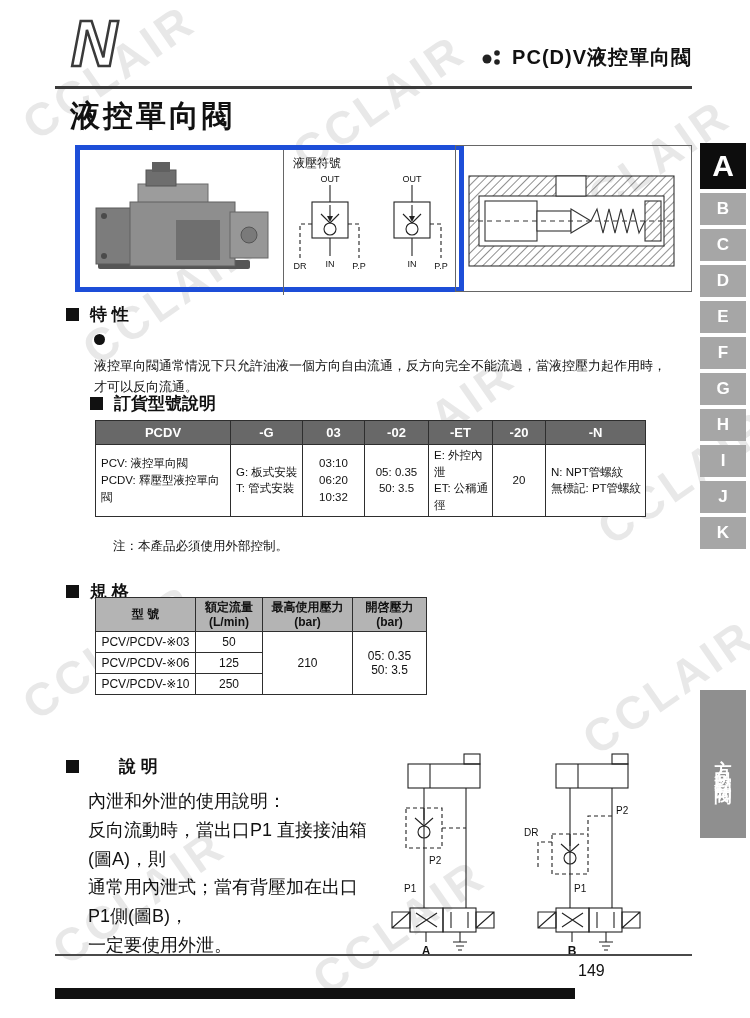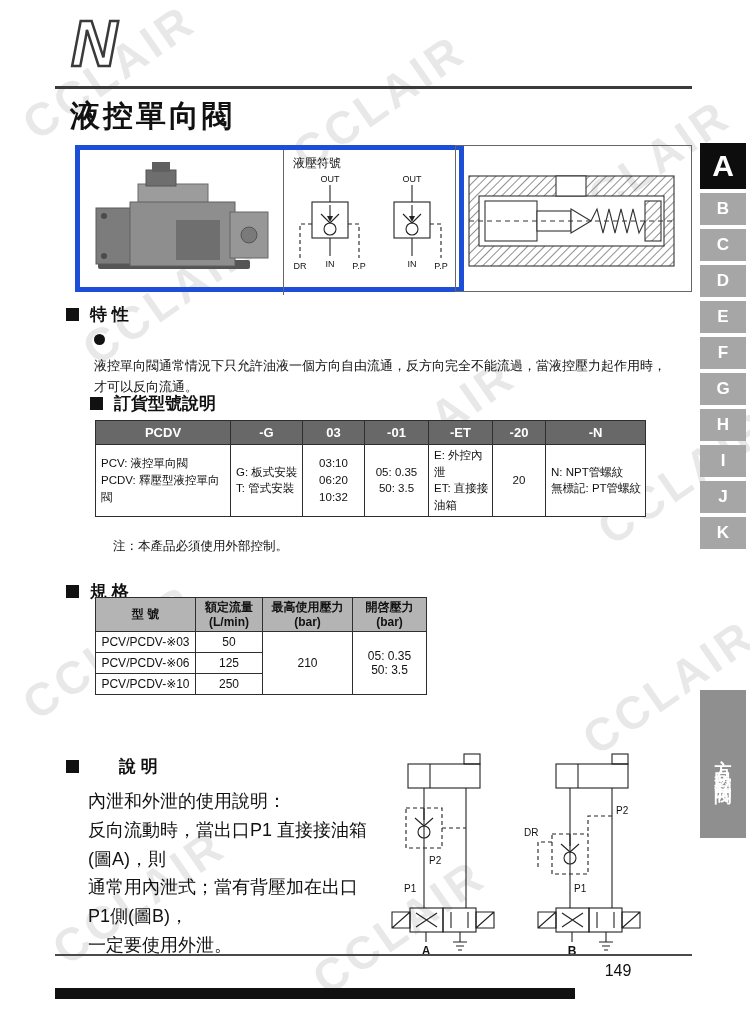--- a/index.html
+++ b/index.html
@@ -83,21 +83,21 @@
   .dg text { fill:#111; font-size:10px; stroke:none; font-family:"Liberation Sans",sans-serif; }
   .dg .lbl { font-size:12px; font-weight:bold; }
 
   
   .vlabel { position:absolute; left:700px; top:690px; width:46px; height:148px; background:#8f8f8f; color:#fff;
             writing-mode:vertical-rl; text-orientation:upright; display:flex; align-items:center; justify-content:center;
             font-size:17px; font-weight:bold; letter-spacing:7px; }
 
   
   .ft-line { position:absolute; left:55px; top:954px; width:637px; height:2px; background:#4a4a4a; }
-  .ft-num  { position:absolute; left:578px; top:962px; width:80px; text-align:center; font-size:16px; }
+  .ft-num  { position:absolute; left:578px; top:962px; width:80px; text-align:left; font-size:16px; }
   .ft-bar  { position:absolute; left:55px; top:988px; width:520px; height:11px; background:#111; }
 </style>
 </head>
 <body>
 
 <div class="page">
 
   <div class="wm" style="left:10px;top:45px">CCLAIR</div>
   <div class="wm" style="left:280px;top:75px">CCLAIR</div>
   <div class="wm" style="left:545px;top:140px">CCLAIR</div>
@@ -106,20 +106,28 @@
   <div class="wm" style="left:585px;top:450px">CCLAIR</div>
   <div class="wm" style="left:10px;top:625px">CCLAIR</div>
   <div class="wm" style="left:570px;top:660px">CCLAIR</div>
   <div class="wm" style="left:40px;top:870px">CCLAIR</div>
   <div class="wm" style="left:300px;top:900px">CCLAIR</div>
 
   <div class="logo">
     <svg width="80" height="74" viewBox="0 0 80 74">
       <text x="42" y="60" text-anchor="middle" font-size="64" font-weight="bold" font-style="italic" fill="#ffffff" stroke="#3a3a3a" stroke-width="2.5">N</text>
     </svg>
+  </div>
+  <div class="hdr-title">
+    <svg width="22" height="22" viewBox="0 0 22 22">
+      <circle cx="5" cy="12" r="4.5" fill="#222"></circle>
+      <circle cx="15" cy="6" r="2.8" fill="#222"></circle>
+      <circle cx="15" cy="15" r="2.8" fill="#222"></circle>
+    </svg>
+    <span class="txt">PC(D)V液控單向閥</span>
   </div>
   <div class="hdr-rule"></div>
   <h1 class="page-title">液控單向閥</h1>
 
   <div class="fig-left">
     <div class="photo-wrap">
       <svg width="203" height="145" viewBox="0 0 203 145">
         <rect x="18" y="110" width="152" height="9" rx="2" fill="#555"></rect>
         <rect x="16" y="58" width="52" height="56" fill="#7c7c7c" stroke="#5a5a5a"></rect>
         <circle cx="24" cy="66" r="3" fill="#4a4a4a"></circle>
@@ -223,37 +231,37 @@
         <col style="width:64px">
       <col style="width:64px">
         <col style="width:53px">
         <col style="width:100px">
     </colgroup>
     <tbody>
         <tr class="codes">
       <th>PCDV</th>
       <th>-G</th>
       <th>03</th>
-      <th>-01</th>
+      <th>-02</th>
       <th>-ET</th>
       <th>-20</th>
       <th>-N</th>
     </tr>
     <tr class="dets">
       <td class="pre al">PCV: 液控單向閥
 PCDV: 釋壓型液控單向閥</td>
       <td class="pre al">G: 板式安裝
 T: 管式安裝</td>
       <td class="pre">03:10
 06:20
 10:32</td>
       <td class="pre">05: 0.35
 50: 3.5</td>
       <td class="pre al">E: 外控內泄
-ET: 直接接油箱</td>
+ET: 公稱通徑</td>
       <td class="pre">20</td>
       <td class="pre al">N: NPT管螺紋
 無標記: PT管螺紋</td>
     </tr>
   </tbody>
     </table>
   <div class="ord-note">注：本產品必須使用外部控制。</div>
 
   <div class="sec-h h-spec">
     <span class="sq"></span>

